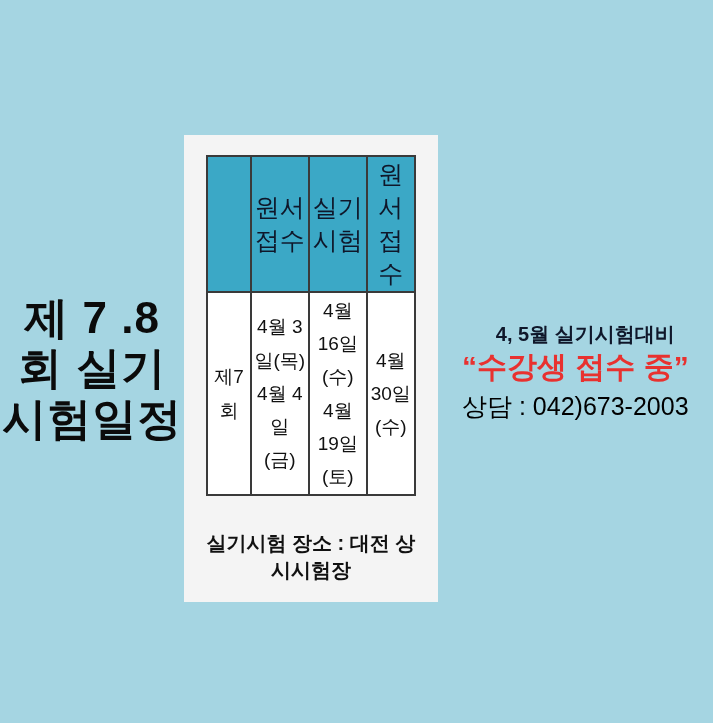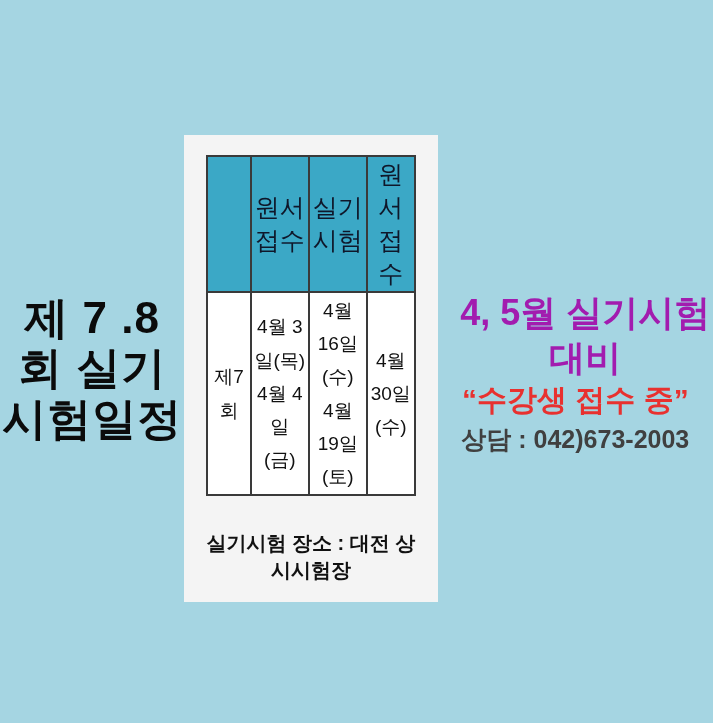--- a/index.html
+++ b/index.html
@@ -83,36 +83,36 @@
     font-size: 20px;
     font-weight: bold;
     color: #111;
   }
   .footer {
     margin-top: 22px;
     text-align: center;
     width: 100%;
   }
   .footer .line1 {
-    font-size: 36px;
+    font-size: 20px;
     font-weight: bold;
-    color: #a21caf;
+    color: #0f172a;
     line-height: 1.25;
     padding-left: 20px;
   }
   .footer .line2 {
     font-size: 30px;
     font-weight: bold;
     color: #e8312f;
     line-height: 1.3;
   }
   .footer .line3 {
     font-size: 25px;
-    font-weight: bold;
-    color: #404040;
+    font-weight: normal;
+    color: #000000;
     line-height: 1.3;
     margin-top: 4px;
   }
 </style>
 </head>
 <body>
 
 <div class="poster">
 
   <div class="title">제 7 .8 회 실기시험일정</div>

